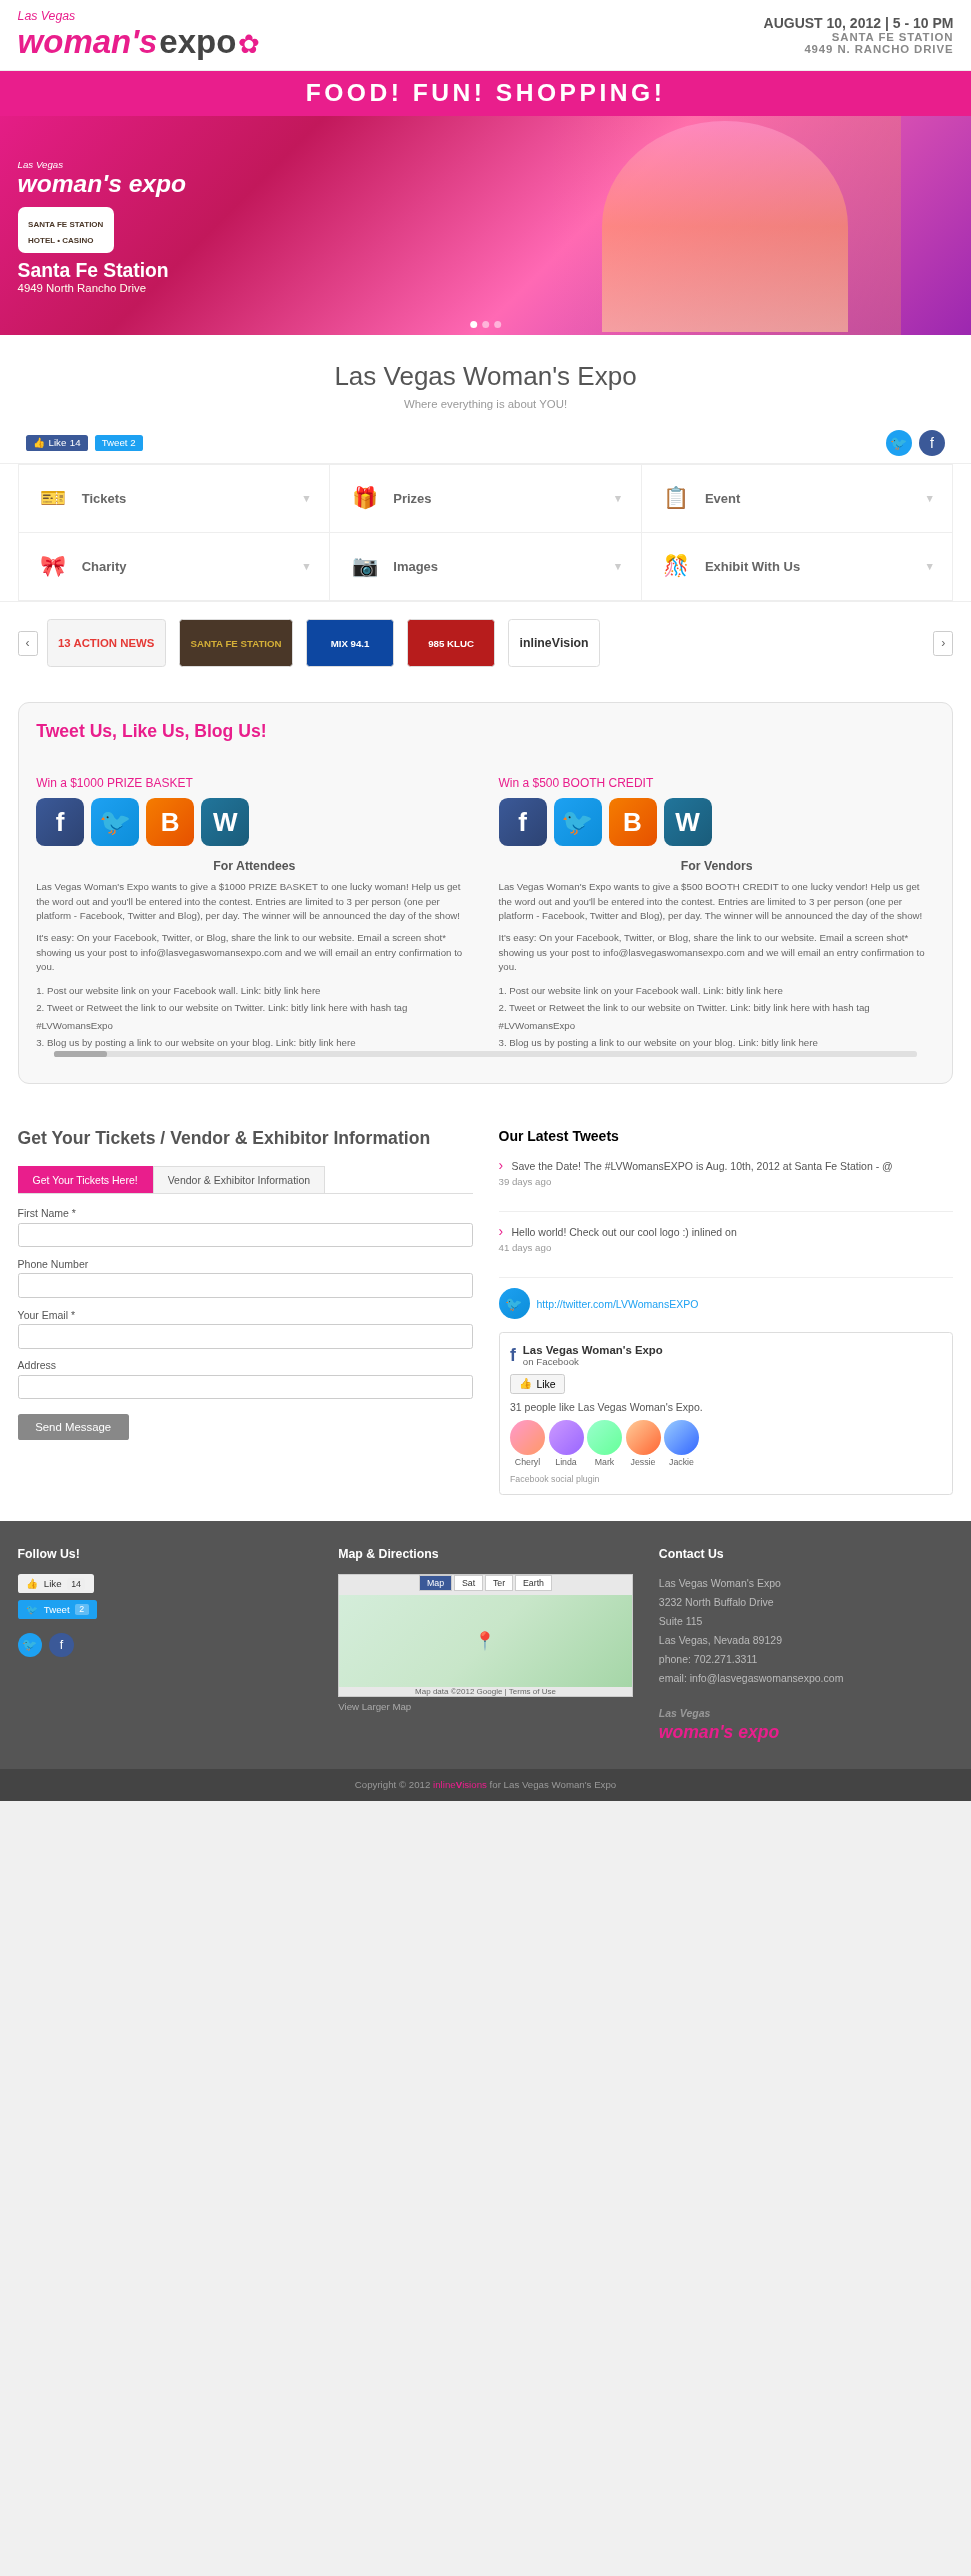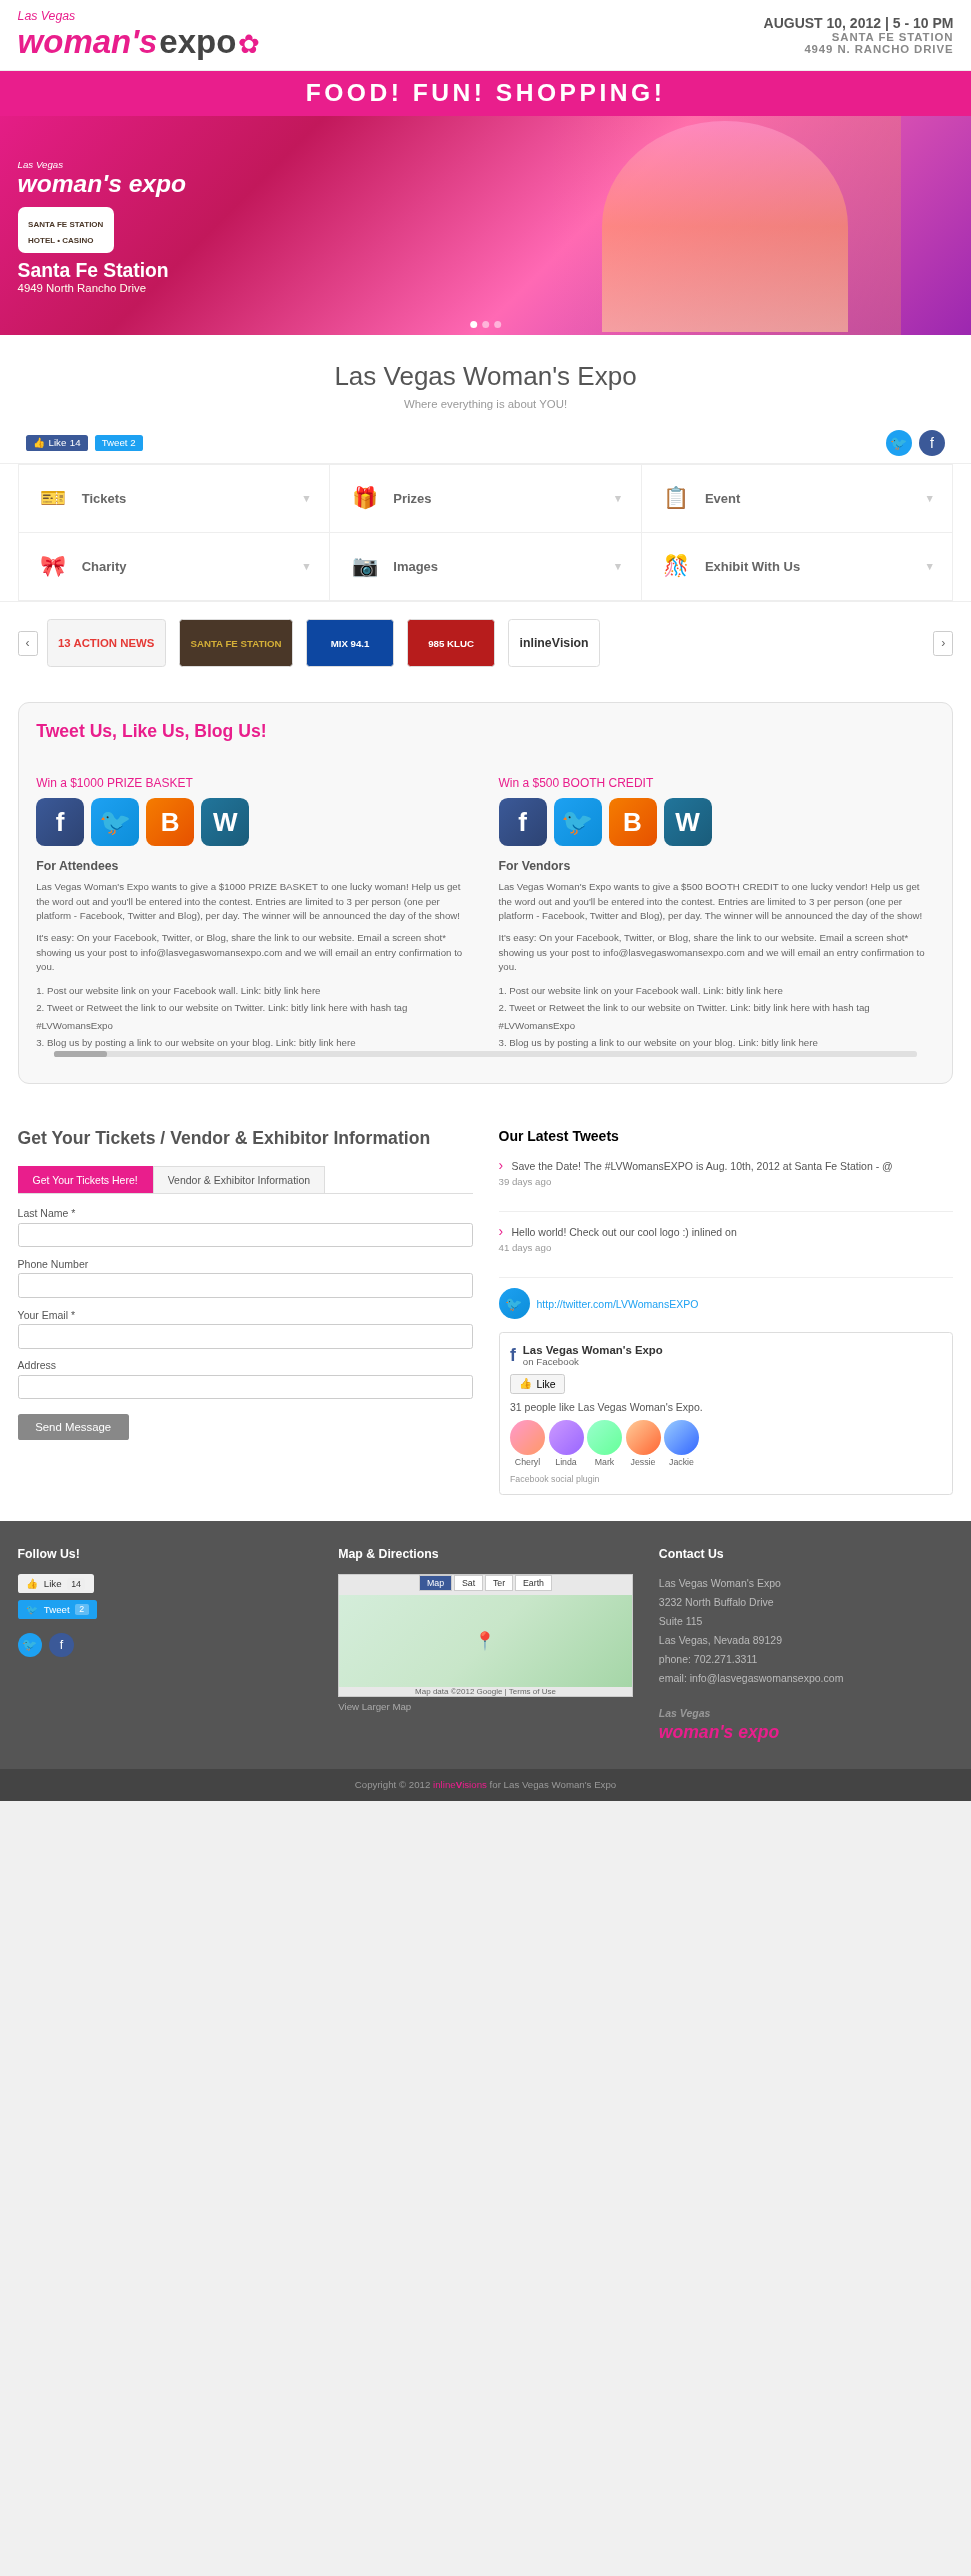--- a/index.html
+++ b/index.html
@@ -225,21 +225,21 @@
     .social-icons-row { display: flex; gap: 7px; margin-bottom: 13px; }
     .social-icon-big {
       width: 48px; height: 48px; border-radius: 8.8px;
       display: flex; align-items: center; justify-content: center;
       font-size: 26px; color: #fff; font-weight: bold;
     }
     .fb-big { background: linear-gradient(135deg, #3b5998, #2d4373); }
     .tw-big { background: linear-gradient(135deg, #1da1f2, #0d8ed9); }
     .bl-big { background: linear-gradient(135deg, #f57c00, #e65100); }
     .wp-big { background: linear-gradient(135deg, #21759b, #1a5c7a); }
-    .contest-audience { font-size: 12.3px; font-weight: bold; color: #555; margin-bottom: 7px; }
+    .contest-audience { font-size: 12.3px; font-weight: bold; color: #555; margin-bottom: 7px; text-align: center; }
     .contest-text { font-size: 9.7px; color: #666; line-height: 1.5; margin-bottom: 7px; }
     .contest-steps { font-size: 9.7px; color: #666; line-height: 1.8; }
 
     
     .tickets-vendor-section {
       display: grid;
       grid-template-columns: 1fr 1fr;
       gap: 26px;
       padding: 26px 17.6px;
       background: #fff;
@@ -573,21 +573,21 @@
   <div class="tickets-vendor-section">
 
     <div>
       <h2 class="section-heading">Get Your Tickets / Vendor &amp; Exhibitor Information</h2>
       <div class="tabs-row">
         <button class="tab-btn active">Get Your Tickets Here!</button>
         <button class="tab-btn">Vendor &amp; Exhibitor Information</button>
       </div>
       <div class="form-group">
         <label class="form-label">
-          <span>Last Name *</span>
+          <span>First Name *</span>
         </label>
         <input type="text" class="form-input" style="">
       </div>
       <div class="form-group">
         <label class="form-label">
           <span>Phone Number</span>
         </label>
         <input type="tel" class="form-input" style="">
       </div>
       <div class="form-group">

